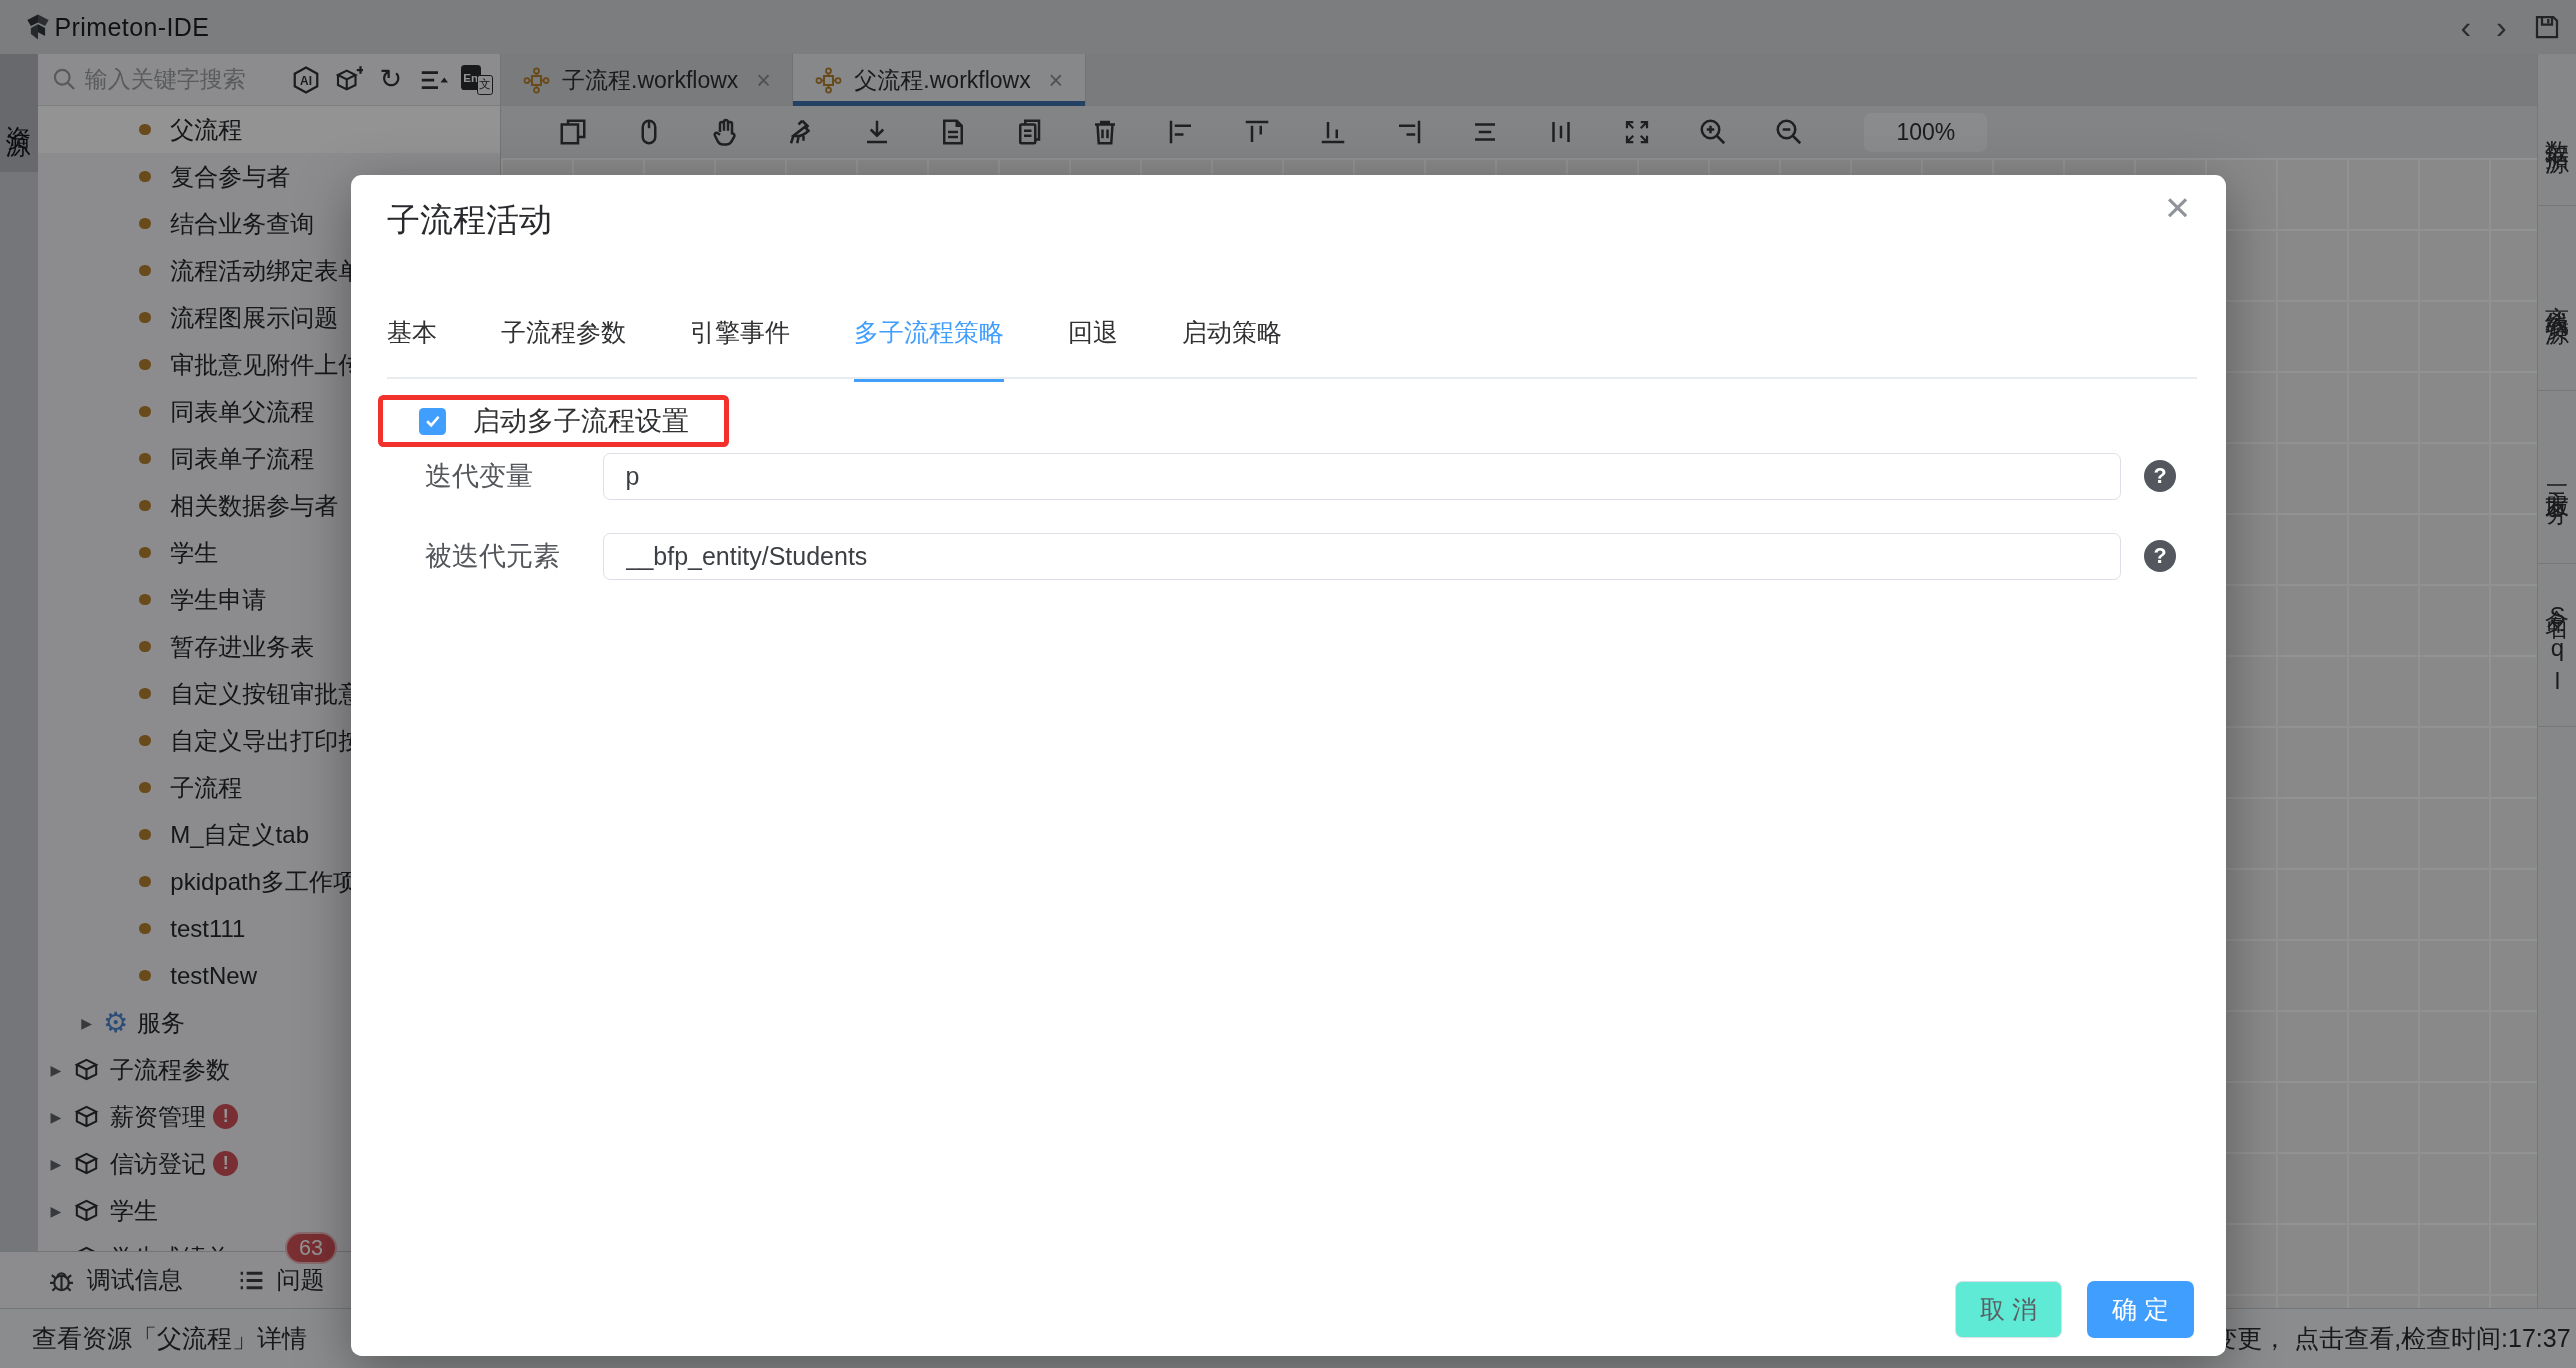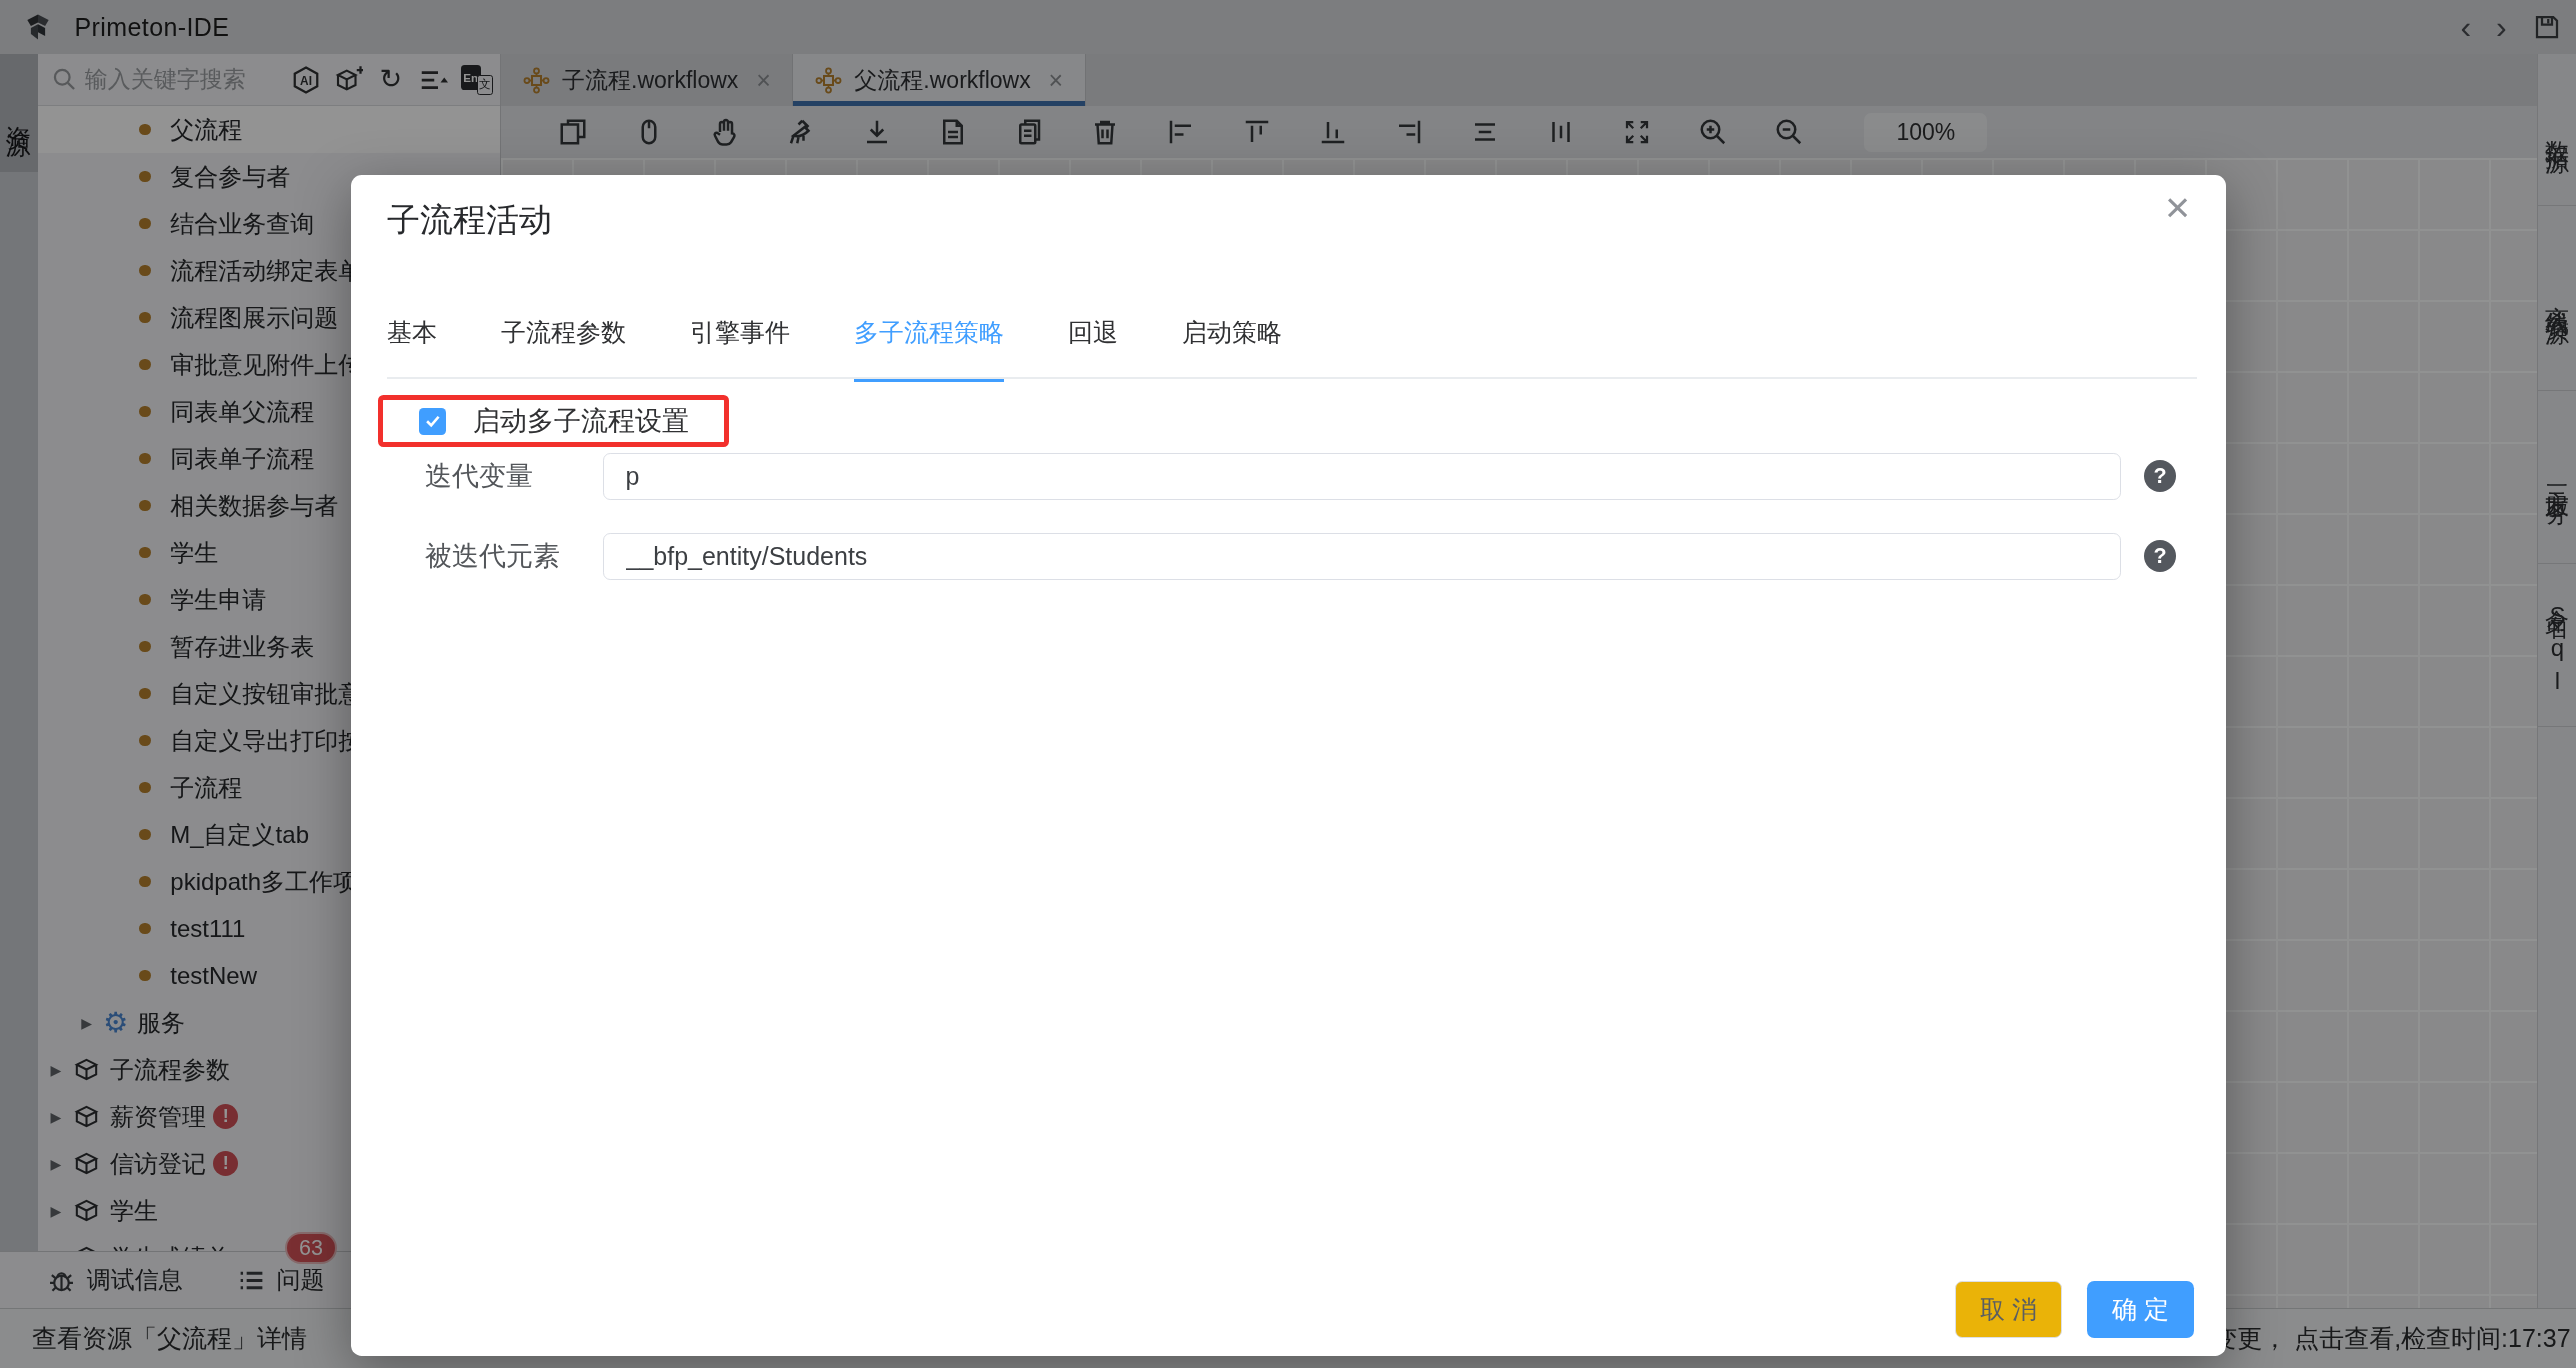--- a/index.html
+++ b/index.html
@@ -2,21 +2,21 @@
 <html style="font-size:14.3px"><head>
 <meta charset="utf-8">
 <style>
   * { margin:0; padding:0; box-sizing:border-box; }
   html,body { width:2576px; height:1368px; overflow:hidden; }
   body { font-family:"Liberation Sans","DejaVu Sans",sans-serif; color:#303133; background:#ececee; position:relative; }
 
   
   .titlebar { position:absolute; left:0; top:0; width:2576px; height:54px; background:#d6d8db; display:flex; align-items:center; z-index:1;}
   .logo { width:32px; height:32px; margin-left:21.5px; }
-  .app-title { font-size:25px; color:#1e1e1e; margin-left:21px; letter-spacing:0.4px;}
+  .app-title { font-size:25px; color:#1e1e1e; margin-left:1px; letter-spacing:0.4px;}
   .tb-right { position:absolute; right:14.3px; top:0; height:54px; display:flex; align-items:center; gap:25px; }
   .tb-ic { font-size:32px; color:#4a4d52; line-height:1; cursor:pointer; }
 
   
   .activity-bar { position:absolute; left:0; top:54px; width:38px; bottom:60px; background:#c9ccd1; }
   .activity-item { width:38px; height:118px; background:#b2b5bb; display:flex; align-items:center; justify-content:center; }
   .vtext { writing-mode:vertical-rl; text-orientation:upright; font-size:25px; color:#17181a; letter-spacing:7.2px; }
 
   
   .sidebar { position:absolute; left:38px; top:54px; width:463px; bottom:60px; background:#f1f2f4; border-right:1.8px solid #c6c8cb; }
@@ -87,21 +87,21 @@
   .chk { width:27px; height:27px; border-radius:4.5px; background:#409EFF; display:flex; align-items:center; justify-content:center; cursor:pointer;}
   .chk svg { width:19.7px; height:19.7px; stroke:#fff; stroke-width:3.2; fill:none; }
   .chk-label { font-size:27px; color:#303133; }
   .frow { position:absolute; left:74px; right:50px; height:50px; display:flex; align-items:center; }
   .frow.r1 { top:276px; } .frow.r2 { top:356px; }
   .flabel { width:178px; font-size:27px; color:#53565a; flex:0 0 auto;}
   .finput { flex:1; height:47px; border:1.8px solid #dcdfe6; border-radius:7.2px; font-size:25px; color:#3c3f43; padding:0 21.5px; outline:none; background:#fff; font-family:inherit;}
   .help { width:32px; height:32px; border-radius:50%; background:#54585e; color:#fff; font-size:21.5px; font-weight:bold; display:flex; align-items:center; justify-content:center; margin-left:23px; flex:0 0 auto; cursor:pointer;}
   .m-footer { position:absolute; right:32px; bottom:18px; display:flex; gap:25px; }
   .btn { min-width:107px; height:57px; border-radius:7.2px; font-size:25px; display:flex; align-items:center; justify-content:center; padding:0 21.5px; cursor:pointer; font-family:inherit;}
-  .btn.cancel { background:#eab308; border:1.8px solid #dcdfe6; color:#5a5e63; }
+  .btn.cancel { background:#5eead4; border:1.8px solid #dcdfe6; color:#5a5e63; }
   .btn.ok { background:#409EFF; border:none; color:#fff; }
 </style>
 </head>
 <body>
 
 <div class="titlebar">
   <svg class="logo" viewBox="0 0 36 36">
     <path d="M6 10 L18 4 L18 13 L10 17 Z" fill="#2f3236"></path>
     <path d="M30 10 L18 4 L18 13 L26 17 Z" fill="#4a4e54"></path>
     <path d="M10 19 L18 15 L18 32 L10 26 Z" fill="#43474d"></path>

